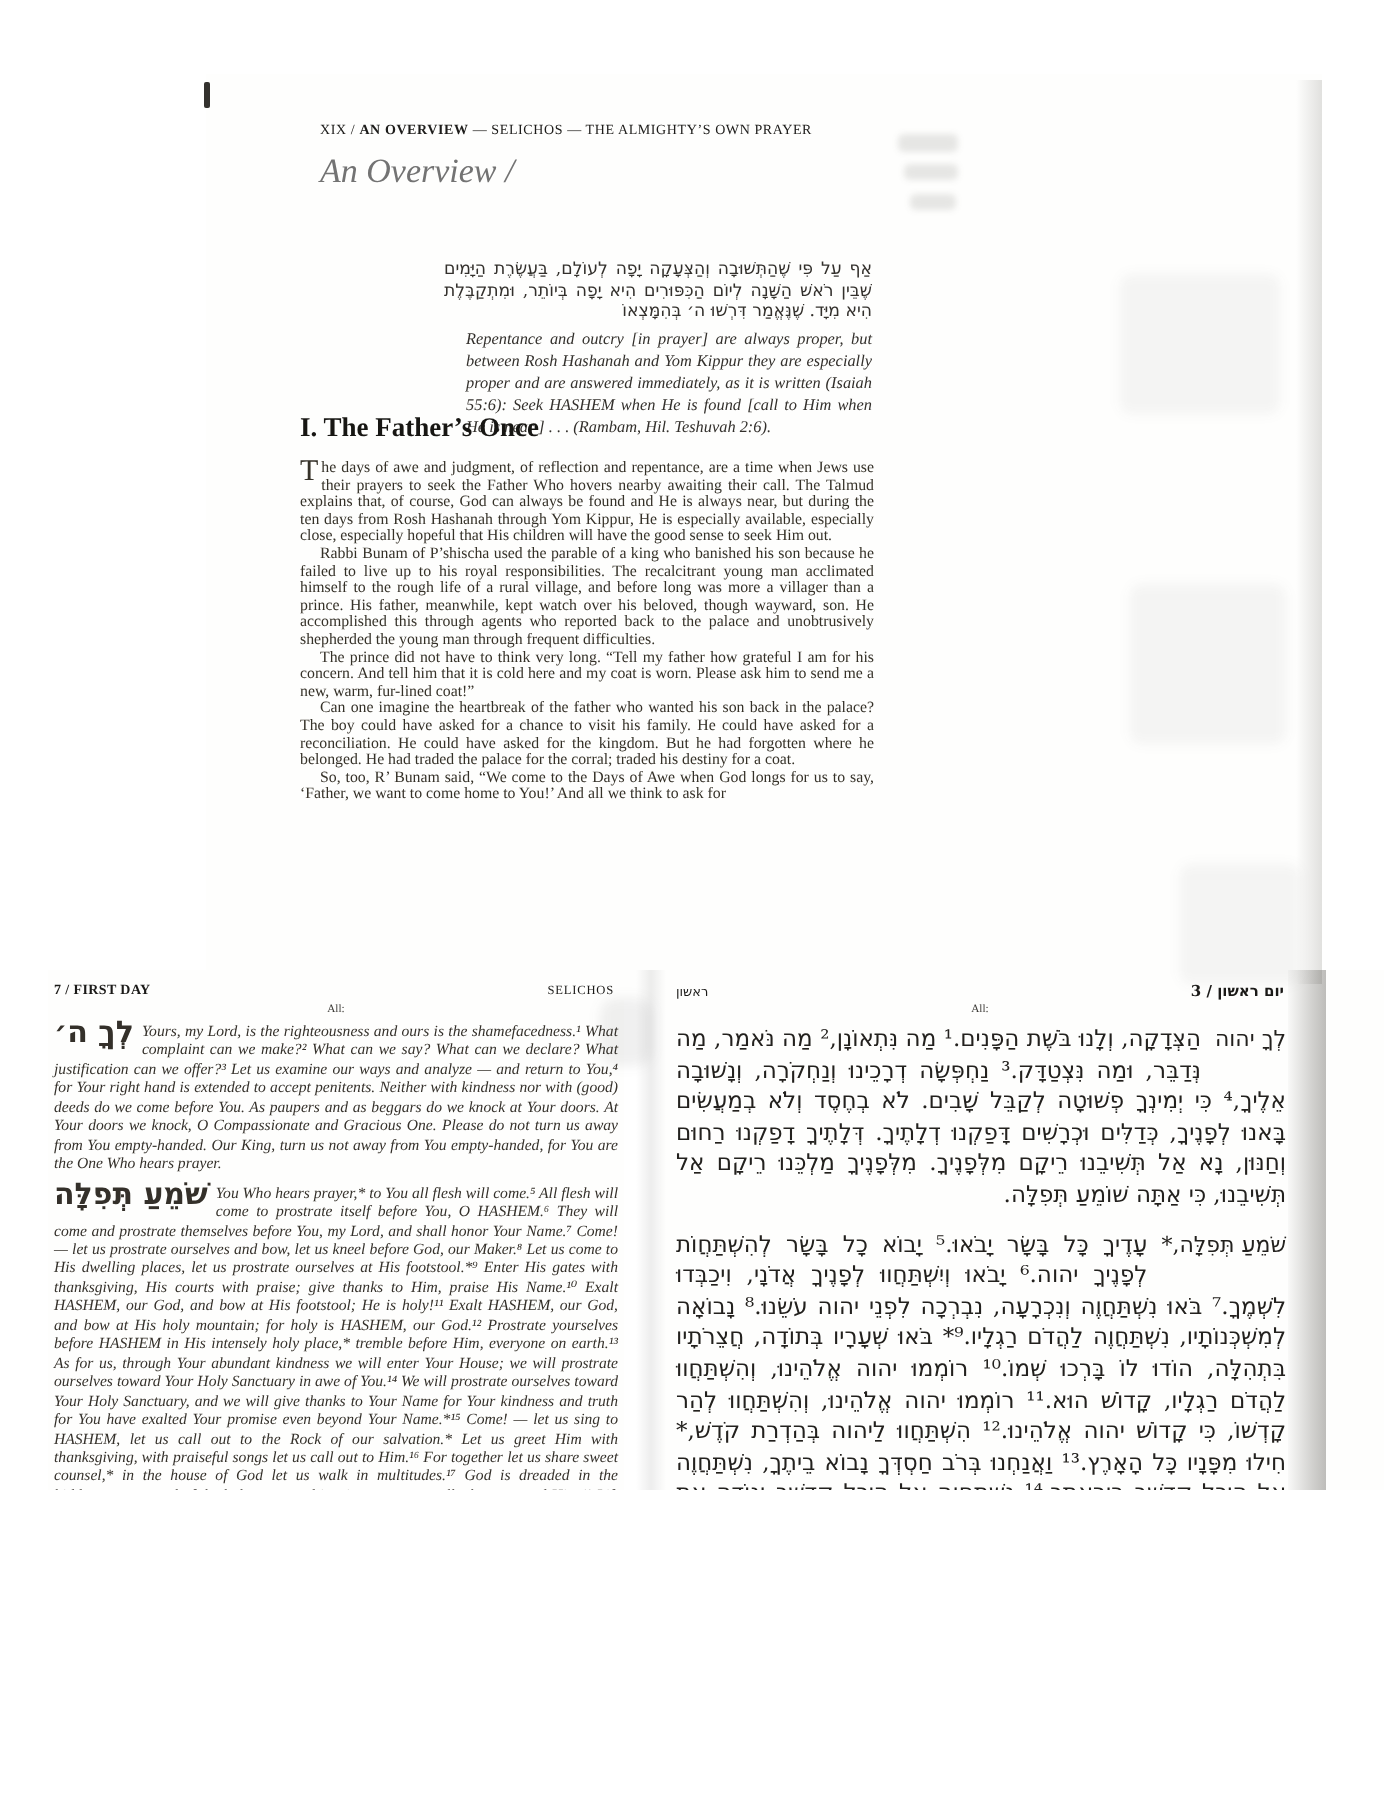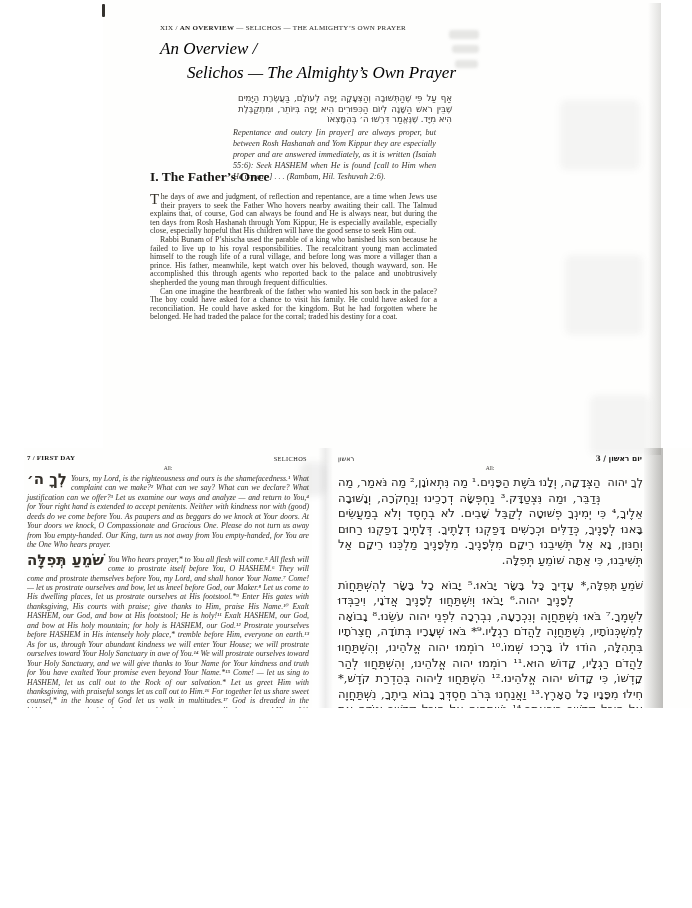--- a/index.html
+++ b/index.html
@@ -1,26 +1,26 @@
 <!DOCTYPE html>
 <html><head>
 <meta charset="utf-8">
 <style>
   html,body{margin:0;padding:0;background:#ffffff;}
   #canvas{position:relative;width:692px;height:708px;background:#ffffff;overflow:hidden;
-          font-family:"Liberation Serif","DejaVu Serif",serif;color:#2b2926;}
+          font-family:"Liberation Serif","DejaVu Serif",serif;color:#2b2926;margin-top:37px;}
   .page{position:absolute;background:#fefefd;}
   .heb{font-family:"DejaVu Serif","DejaVu Sans",serif;}
   
   #ov{left:103px;top:0;width:558px;height:463px;}
   .ov-folio{position:absolute;left:57px;top:24px;font-size:7px;letter-spacing:.3px;color:#1d1c1a;white-space:nowrap;}
   .ov-folio b{font-weight:bold;}
-  .ov-title{position:absolute;left:57px;top:37px;font-style:italic;font-size:17px;line-height:24px;color:#000000;}
+  .ov-title{position:absolute;left:57px;top:37px;font-style:italic;font-size:17px;line-height:24px;color:#737373;}
   .ov-title .l2{padding-left:27px;display:block;}
-  .ov-heb{position:absolute;left:135px;top:93px;width:214px;direction:rtl;text-align:justify;
+  .ov-heb{position:absolute;left:119px;top:93px;width:214px;direction:rtl;text-align:justify;
           font-size:8.6px;line-height:10.6px;color:#33302c;}
   .ov-trans{position:absolute;left:130px;top:127px;width:203px;font-style:italic;font-size:8.2px;
             line-height:11.1px;text-align:justify;color:#33302c;}
   .ov-head{position:absolute;left:47px;top:169px;font-size:13.5px;font-weight:bold;color:#171613;}
   .ov-body{position:absolute;left:47px;top:193px;width:287px;font-size:7.9px;line-height:8.6px;
            text-align:justify;color:#353128;}
   .ov-body p{margin:0;text-indent:10px;}
   .ov-body p.dropcap{text-indent:0;}
   .ov-body p.dropcap::first-letter{float:left;font-size:15px;line-height:12px;padding-right:1.5px;}
   
@@ -79,33 +79,34 @@
 </head>
 <body>
 
 <div id="canvas">
 
   <div id="ov" class="page">
     <div class="ov-folio"><span>XIX / </span><b>AN OVERVIEW</b><span> — SELICHOS — THE ALMIGHTY’S OWN PRAYER</span></div>
 
     <div class="ov-title">
       <span class="l1">An Overview /</span>
-      <span class="l2">Selichos — The Almighty’s Own Prayer</span>
     </div>
 
     <div class="ov-heb heb" dir="rtl">אַף עַל פִּי שֶׁהַתְּשׁוּבָה וְהַצְּעָקָה יָפָה לְעוֹלָם, בַּעֲשֶׂרֶת הַיָּמִים שֶׁבֵּין רֹאשׁ הַשָּׁנָה לְיוֹם הַכִּפּוּרִים הִיא יָפָה בְּיוֹתֵר, וּמִתְקַבֶּלֶת הִיא מִיָּד. שֶׁנֶּאֱמַר דִּרְשׁוּ ה׳ בְּהִמָּצְאוֹ</div>
 
     <div class="ov-trans">Repentance and outcry [in prayer] are always proper, but between Rosh Hashanah and Yom Kippur they are especially proper and are answered immediately, as it is written (Isaiah 55:6): Seek HASHEM when He is found [call to Him when He is near ] . . . (Rambam, Hil. Teshuvah 2:6).</div>
 
     <div class="ov-head">I. The Father’s Once</div>
 
     <div class="ov-body">
       <p class="dropcap">The days of awe and judgment, of reflection and repentance, are a time when Jews use their prayers to seek the Father Who hovers nearby awaiting their call. The Talmud explains that, of course, God can always be found and He is always near, but during the ten days from Rosh Hashanah through Yom Kippur, He is especially available, especially close, especially hopeful that His children will have the good sense to seek Him out.</p>
       <p>Rabbi Bunam of P’shischa used the parable of a king who banished his son because he failed to live up to his royal responsibilities. The recalcitrant young man acclimated himself to the rough life of a rural village, and before long was more a villager than a prince. His father, meanwhile, kept watch over his beloved, though wayward, son. He accomplished this through agents who reported back to the palace and unobtrusively shepherded the young man through frequent difficulties.</p>
+      <p>The prince did not have to think very long. “Tell my father how grateful I am for his concern. And tell him that it is cold here and my coat is worn. Please ask him to send me a new, warm, fur-lined coat!”</p>
       <p>Can one imagine the heartbreak of the father who wanted his son back in the palace? The boy could have asked for a chance to visit his family. He could have asked for a reconciliation. He could have asked for the kingdom. But he had forgotten where he belonged. He had traded the palace for the corral; traded his destiny for a coat.</p>
+      <p>So, too, R’ Bunam said, “We come to the Days of Awe when God longs for us to say, ‘Father, we want to come home to You!’ And all we think to ask for</p>
     </div>
   </div>
 
   <div id="lp" class="page">
     <div class="lp-hdr">
       <span class="fol">7 / FIRST DAY</span>
       <span class="run">SELICHOS</span>
     </div>
     <div class="rubric">All:</div>
 

